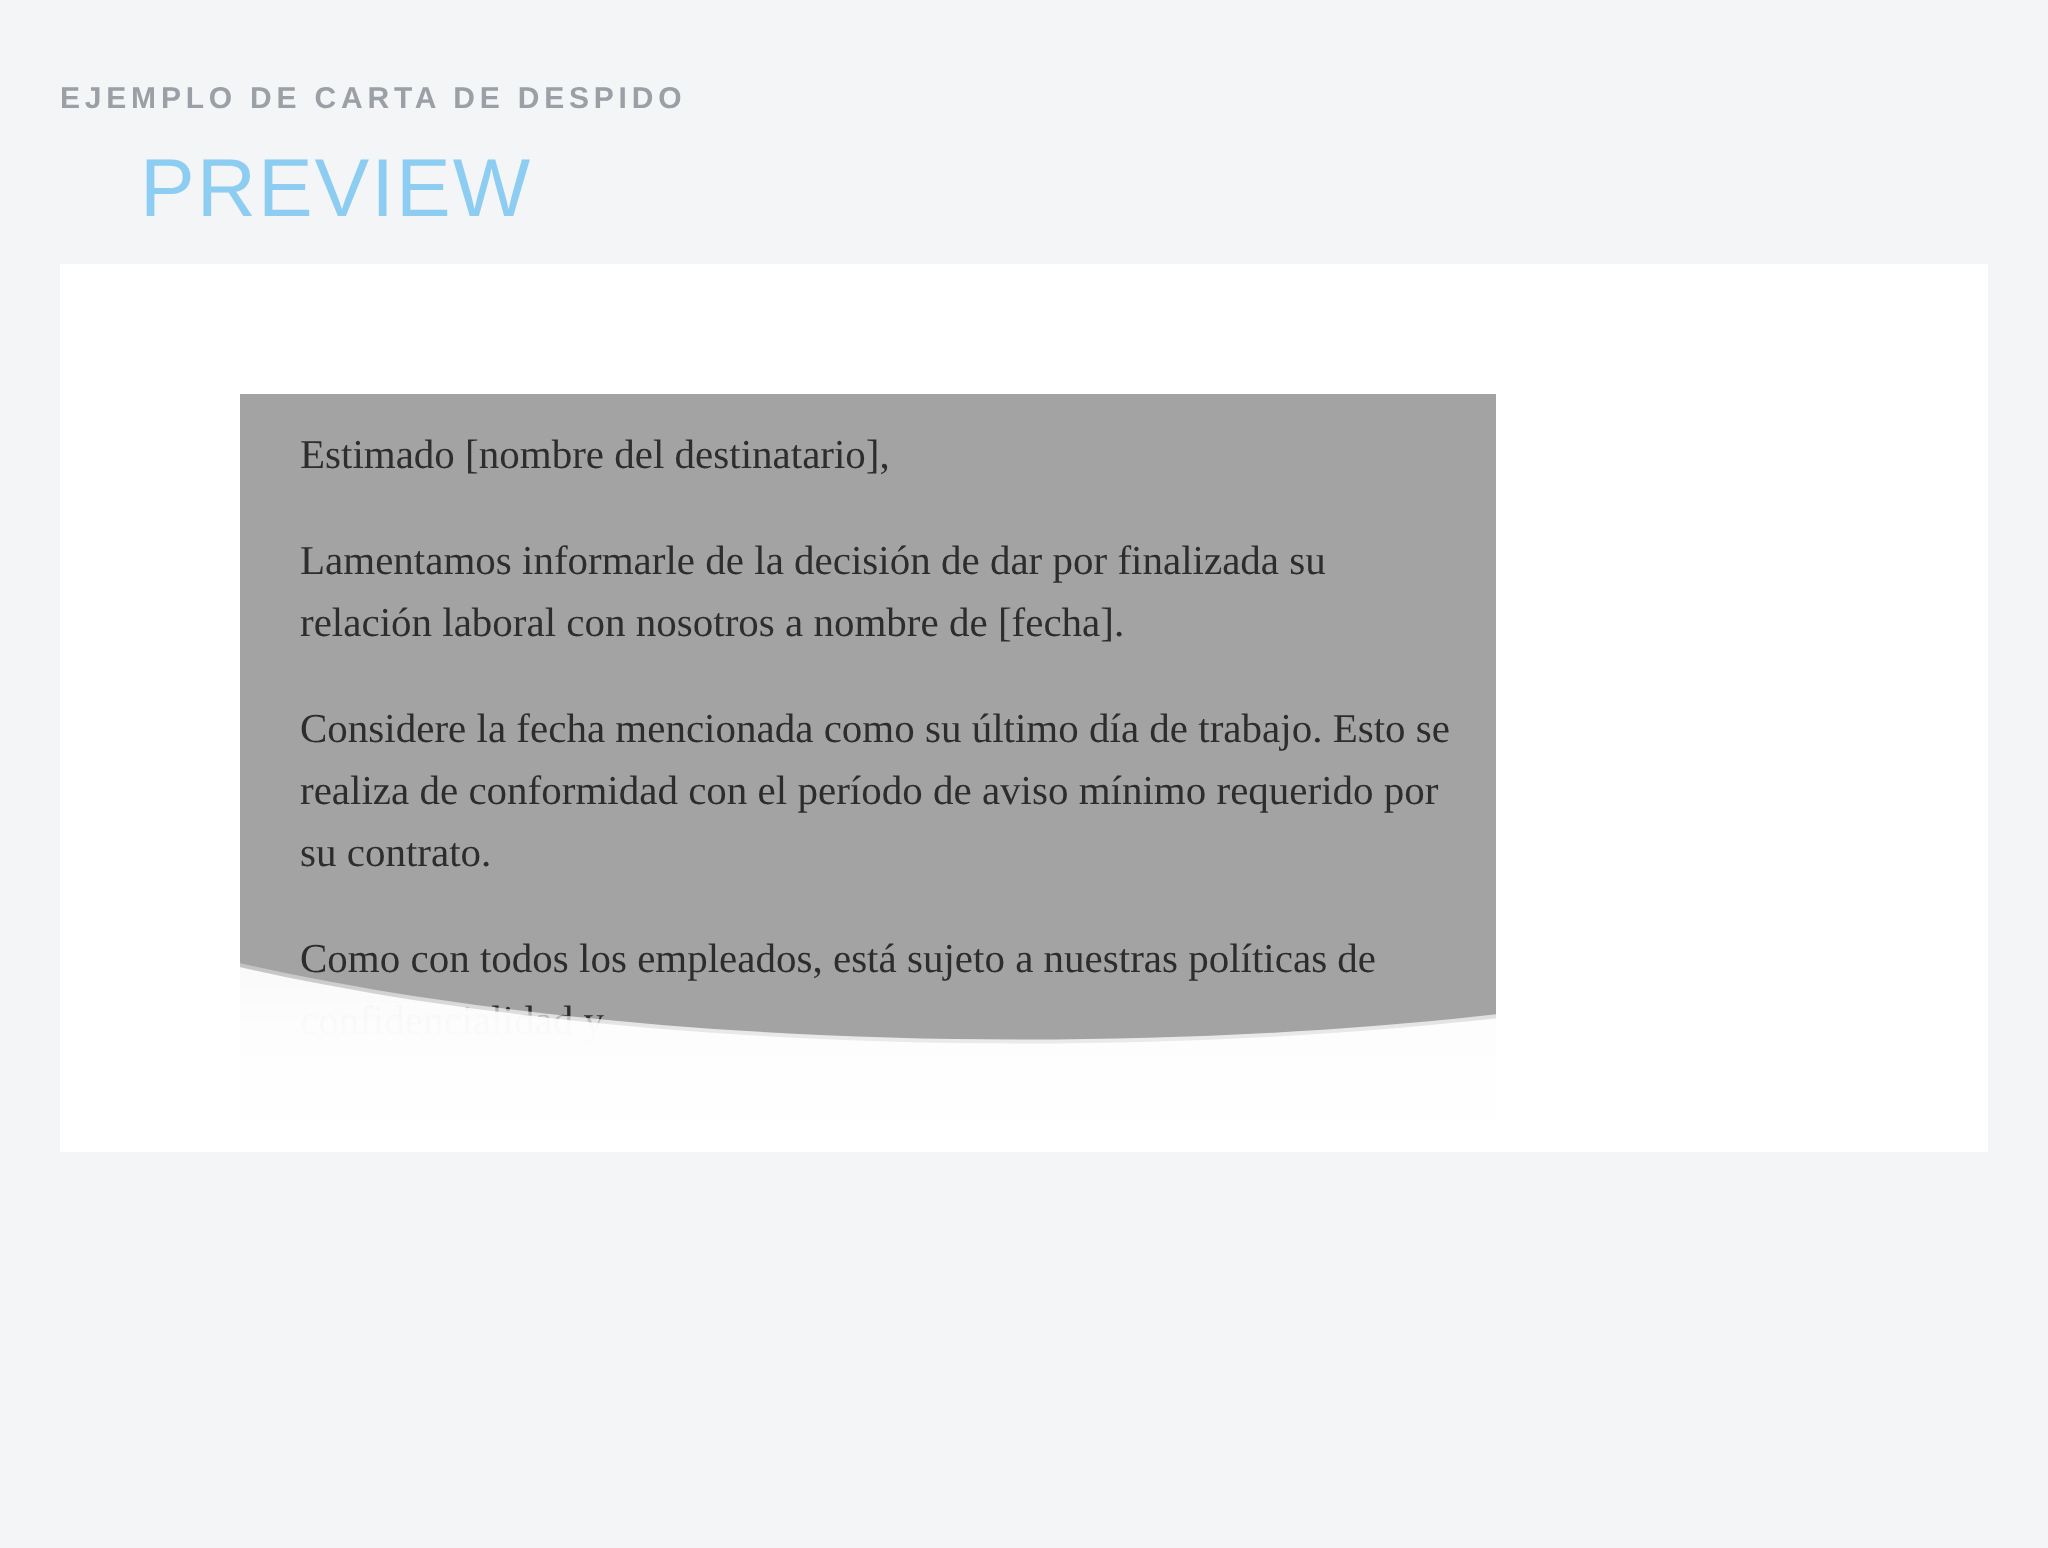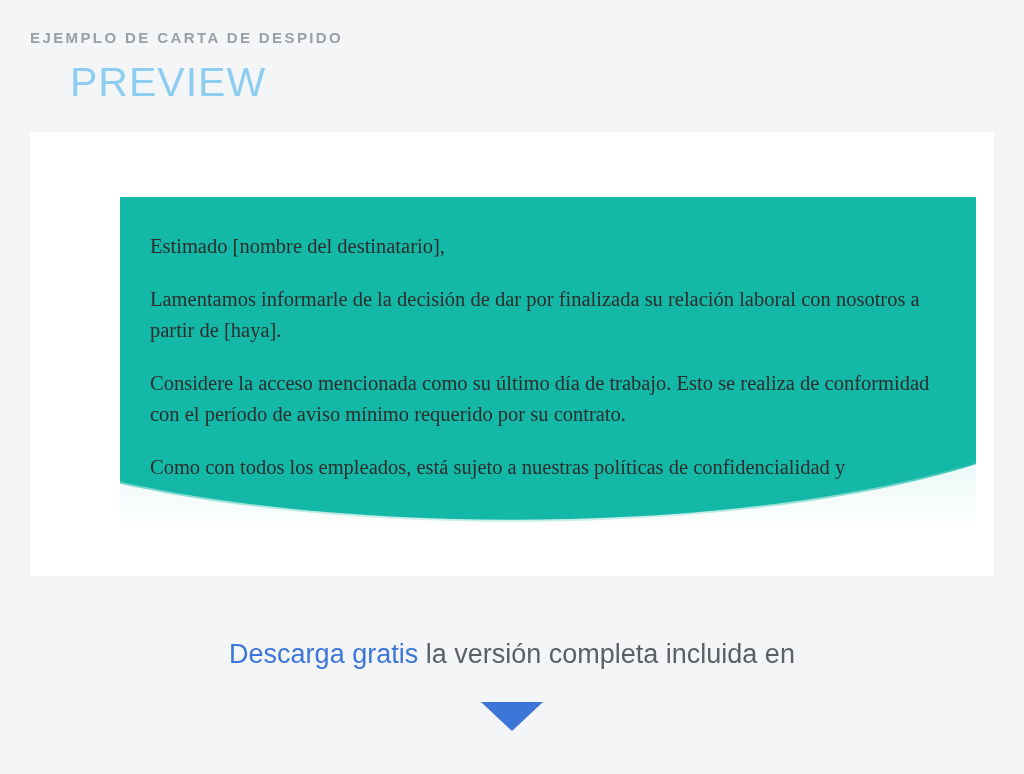--- a/index.html
+++ b/index.html
@@ -18,21 +18,21 @@
   .page {
     position: relative;
     width: 1024px;
     height: 774px;
     background: #f4f5f6;
   }
 
   
   .header {
     position: absolute;
-    top: 4px;
+    top: 16px;
     left: 0;
     width: 1024px;
     height: 132px;
     background: #f4f5f6;
   }
   .eyebrow {
     position: absolute;
     left: 30px;
     top: 25px;
     font-size: 15px;
@@ -60,23 +60,23 @@
     width: 964px;
     height: 444px;
     background: #ffffff;
     overflow: hidden;
   }
 
   .doc-body {
     position: absolute;
     left: 90px;
     top: 65px;
-    width: 856px;
-    background: #14b8a6;
-    padding: 34px 22px 40px 30px;
+    width: 628px;
+    background: #a3a3a3;
+    padding: 16px 22px 40px 30px;
     box-sizing: border-box;
     font-family: "Liberation Serif", serif;
     font-size: 20.5px;
     line-height: 31px;
     color: #2d2d2d;
   }
   .doc-body p {
     margin: 0 0 22px 0;
   }
   .doc-body p:last-child {
@@ -132,38 +132,32 @@
 <div class="page">
 
   <div class="header">
     <div class="eyebrow">EJEMPLO DE CARTA DE DESPIDO</div>
     <div class="preview-title">PREVIEW</div>
   </div>
 
   <div class="sheet">
     <div class="doc-body">
       <p>Estimado [nombre del destinatario],</p>
-      <p>Lamentamos informarle de la decisión de dar por finalizada su relación laboral con nosotros a partir de [haya].</p>
-      <p>Considere la acceso mencionada como su último día de trabajo. Esto se realiza de conformidad con el período de aviso mínimo requerido por su contrato.</p>
+      <p>Lamentamos informarle de la decisión de dar por finalizada su relación laboral con nosotros a nombre de [fecha].</p>
+      <p>Considere la fecha mencionada como su último día de trabajo. Esto se realiza de conformidad con el período de aviso mínimo requerido por su contrato.</p>
       <p>Como con todos los empleados, está sujeto a nuestras políticas de confidencialidad y</p>
     </div>
 
     <svg class="fade-curve" viewBox="0 0 964 150" preserveAspectRatio="none">
       <defs>
         <linearGradient id="fadeGrad" x1="0" y1="0" x2="0" y2="1">
           <stop offset="0%" stop-color="#ffffff" stop-opacity="0"></stop>
           <stop offset="45%" stop-color="#ffffff" stop-opacity="0.75"></stop>
           <stop offset="100%" stop-color="#ffffff" stop-opacity="1"></stop>
         </linearGradient>
       </defs>
       <path d="M0,20 C240,105 724,105 964,20 L964,150 L0,150 Z" fill="url(#fadeGrad)"></path>
       <path d="M0,22 C240,107 724,107 964,22 L964,150 L0,150 Z" fill="#ffffff" opacity="0.9"></path>
     </svg>
   </div>
 
-  <div class="footer">
-    <div class="cta">
-      <span class="accent">Descarga gratis</span><span> la versión completa incluida en</span>
-    </div>
-    <div class="arrow"></div>
-  </div>
 
 </div>
 
 </body></html>

